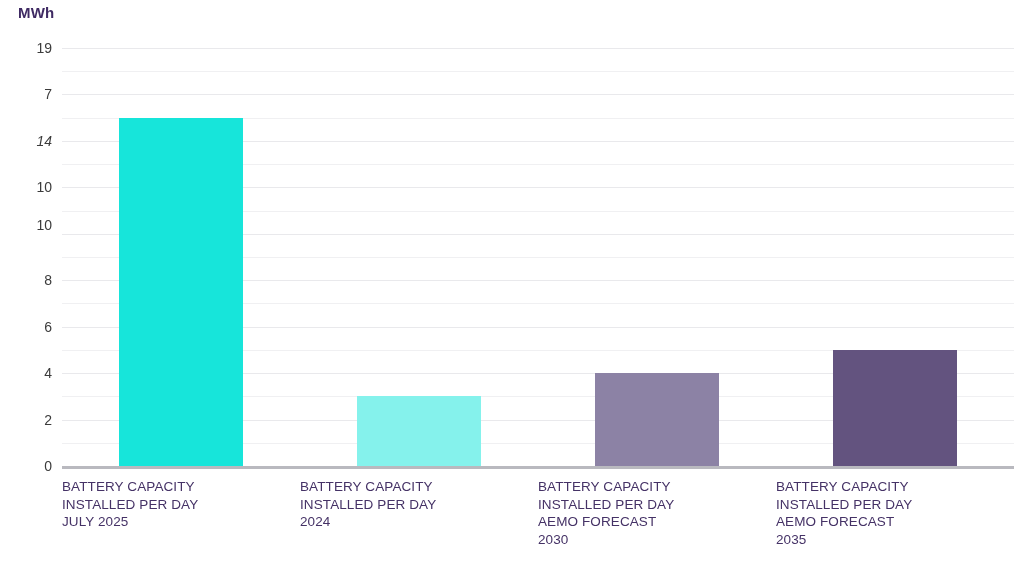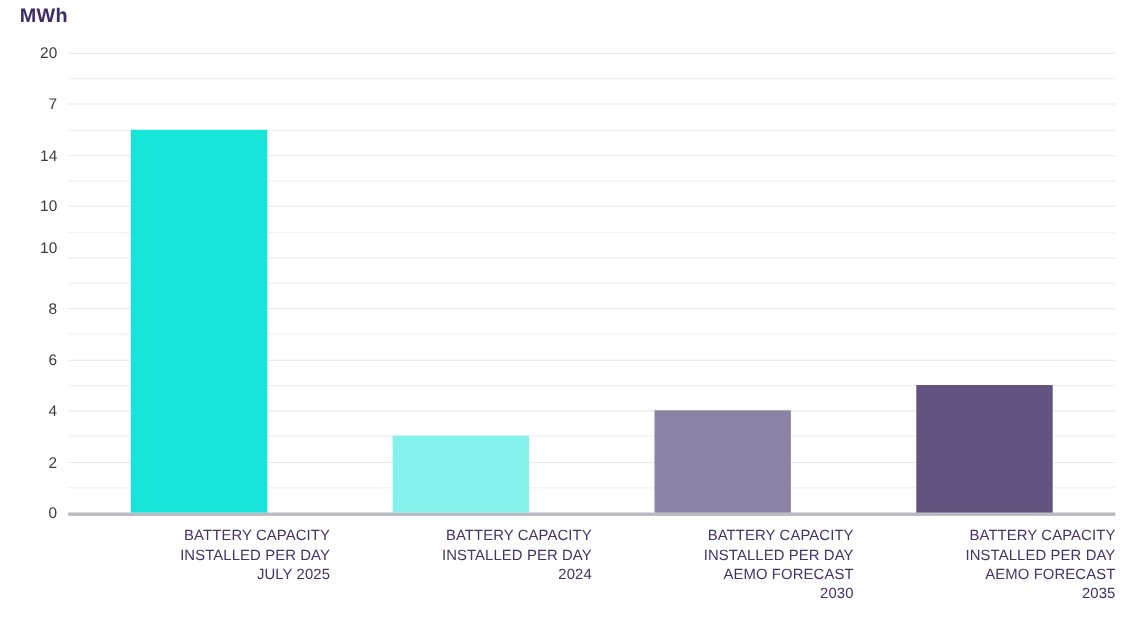--- a/index.html
+++ b/index.html
@@ -20,21 +20,21 @@
     position: relative;
     width: 1024px;
     height: 576px;
   }
 
   
   .unit-label {
     position: absolute;
     left: 18px;
     top: 4px;
-    font-size: 18px;
+    font-size: 15px;
     font-weight: bold;
     color: #3f2a63;
     letter-spacing: 0.2px;
   }
 
   
   .plot {
     position: absolute;
     left: 62px;
     top: 48px;
@@ -95,21 +95,21 @@
   .cat-labels {
     position: absolute;
     left: 62px;
     top: 478px;
     width: 952px;
     height: 96px;
   }
   .cat-label {
     position: absolute;
     top: 0;
-    text-align: right;
+    text-align: left;
     font-size: 13.5px;
     line-height: 17.5px;
     color: #453266;
     letter-spacing: 0.1px;
     white-space: pre-line;
   }
 </style>
 </head>
 <body>
 
@@ -140,23 +140,23 @@
     </div>
 
   <div id="yticks-layer">
       <div class="ytick-wrap" style="top: 466px;">0</div>
       <div class="ytick-wrap" style="top: 419.556px;">2</div>
       <div class="ytick-wrap" style="top: 373.111px;">4</div>
       <div class="ytick-wrap" style="top: 326.667px;">6</div>
       <div class="ytick-wrap" style="top: 280.222px;">8</div>
       <div class="ytick-wrap" style="top: 225px;">10</div>
       <div class="ytick-wrap" style="top: 187.333px;">10</div>
-      <div class="ytick-wrap" style="top: 140.889px;">14</div>
+      <div class="ytick-wrap" style="top: 140.889px; font-style: italic;">14</div>
       <div class="ytick-wrap" style="top: 94.4444px;">7</div>
-      <div class="ytick-wrap" style="top: 48px;">20</div>
+      <div class="ytick-wrap" style="top: 48px;">19</div>
     </div>
 
   <div class="baseline"></div>
 
   <div class="bars-layer" id="bars-layer">
       <div class="bar-slot" style="left: 57px; width: 124px;">
         <div class="bar" style="height: 348.333px; background: rgb(23, 229, 218);"></div>
       </div>
       <div class="bar-slot" style="left: 295px; width: 124px;">
         <div class="bar" style="height: 69.6667px; background: rgb(133, 242, 236);"></div>

